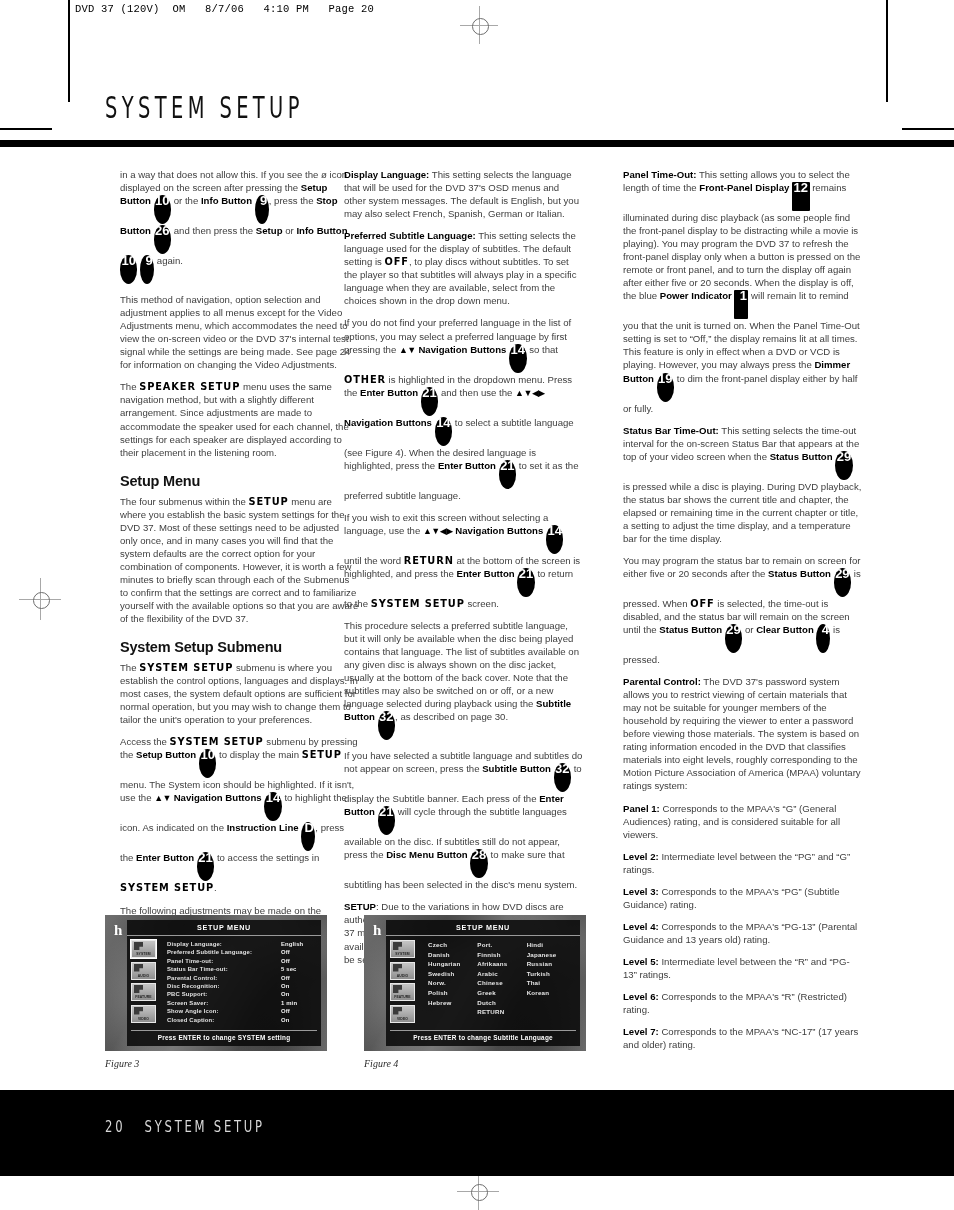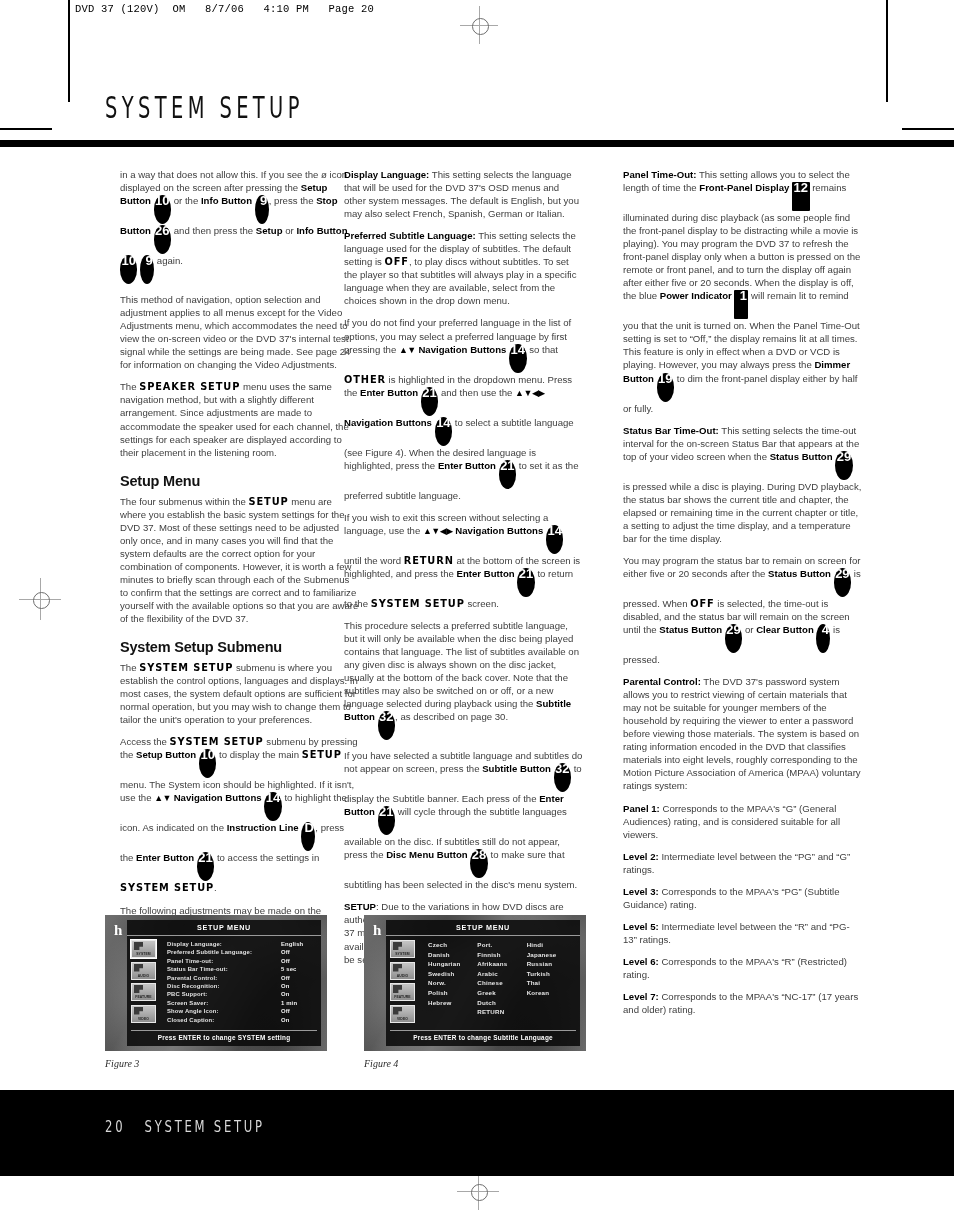--- a/index.html
+++ b/index.html
@@ -272,20 +272,21 @@
 
   <p><b>Status Bar Time-Out:</b><span> This setting selects the time-out interval for the on-screen Status Bar that appears at the top of your video screen when the </span><b>Status Button</b> <span class="badge">29</span><span> is pressed while a disc is playing. During DVD playback, the status bar shows the current title and chapter, the elapsed or remaining time in the current chapter or title, a setting to adjust the time display, and a temperature bar for the time display.</span></p>
 
   <p><span>You may program the status bar to remain on screen for either five or 20 seconds after the </span><b>Status Button</b> <span class="badge">29</span><span> is pressed. When </span><span class="osd">OFF</span><span> is selected, the time-out is disabled, and the status bar will remain on the screen until the </span><b>Status Button</b> <span class="badge">29</span><span> or </span><b>Clear Button</b> <span class="badge">4</span><span> is pressed.</span></p>
 
   <p><b>Parental Control:</b><span> The DVD 37's password system allows you to restrict viewing of certain materials that may not be suitable for younger members of the household by requiring the viewer to enter a password before viewing those materials. The system is based on rating information encoded in the DVD that classifies materials into eight levels, roughly corresponding to the Motion Picture Association of America (MPAA) voluntary ratings system:</span></p>
 
   <p><b>Panel 1:</b><span> Corresponds to the MPAA's “G” (General Audiences) rating, and is considered suitable for all viewers.</span></p>
   <p><b>Level 2:</b><span> Intermediate level between the “PG” and “G” ratings.</span></p>
   <p><b>Level 3:</b><span> Corresponds to the MPAA's “PG” (Subtitle Guidance) rating.</span></p>
+  <p><b>Level 4:</b><span> Corresponds to the MPAA's “PG-13” (Parental Guidance and 13 years old) rating.</span></p>
   <p><b>Level 5:</b><span> Intermediate level between the “R” and “PG-13” ratings.</span></p>
   <p><b>Level 6:</b><span> Corresponds to the MPAA's “R” (Restricted) rating.</span></p>
   <p><b>Level 7:</b><span> Corresponds to the MPAA's “NC-17” (17 years and older) rating.</span></p>
 </div>
 
 <div class="figwrap" id="fig3">
   <div class="osd-shot">
     <div class="swirl"></div>
     <div class="osd-h">h</div>
     <div class="osd-panel">

